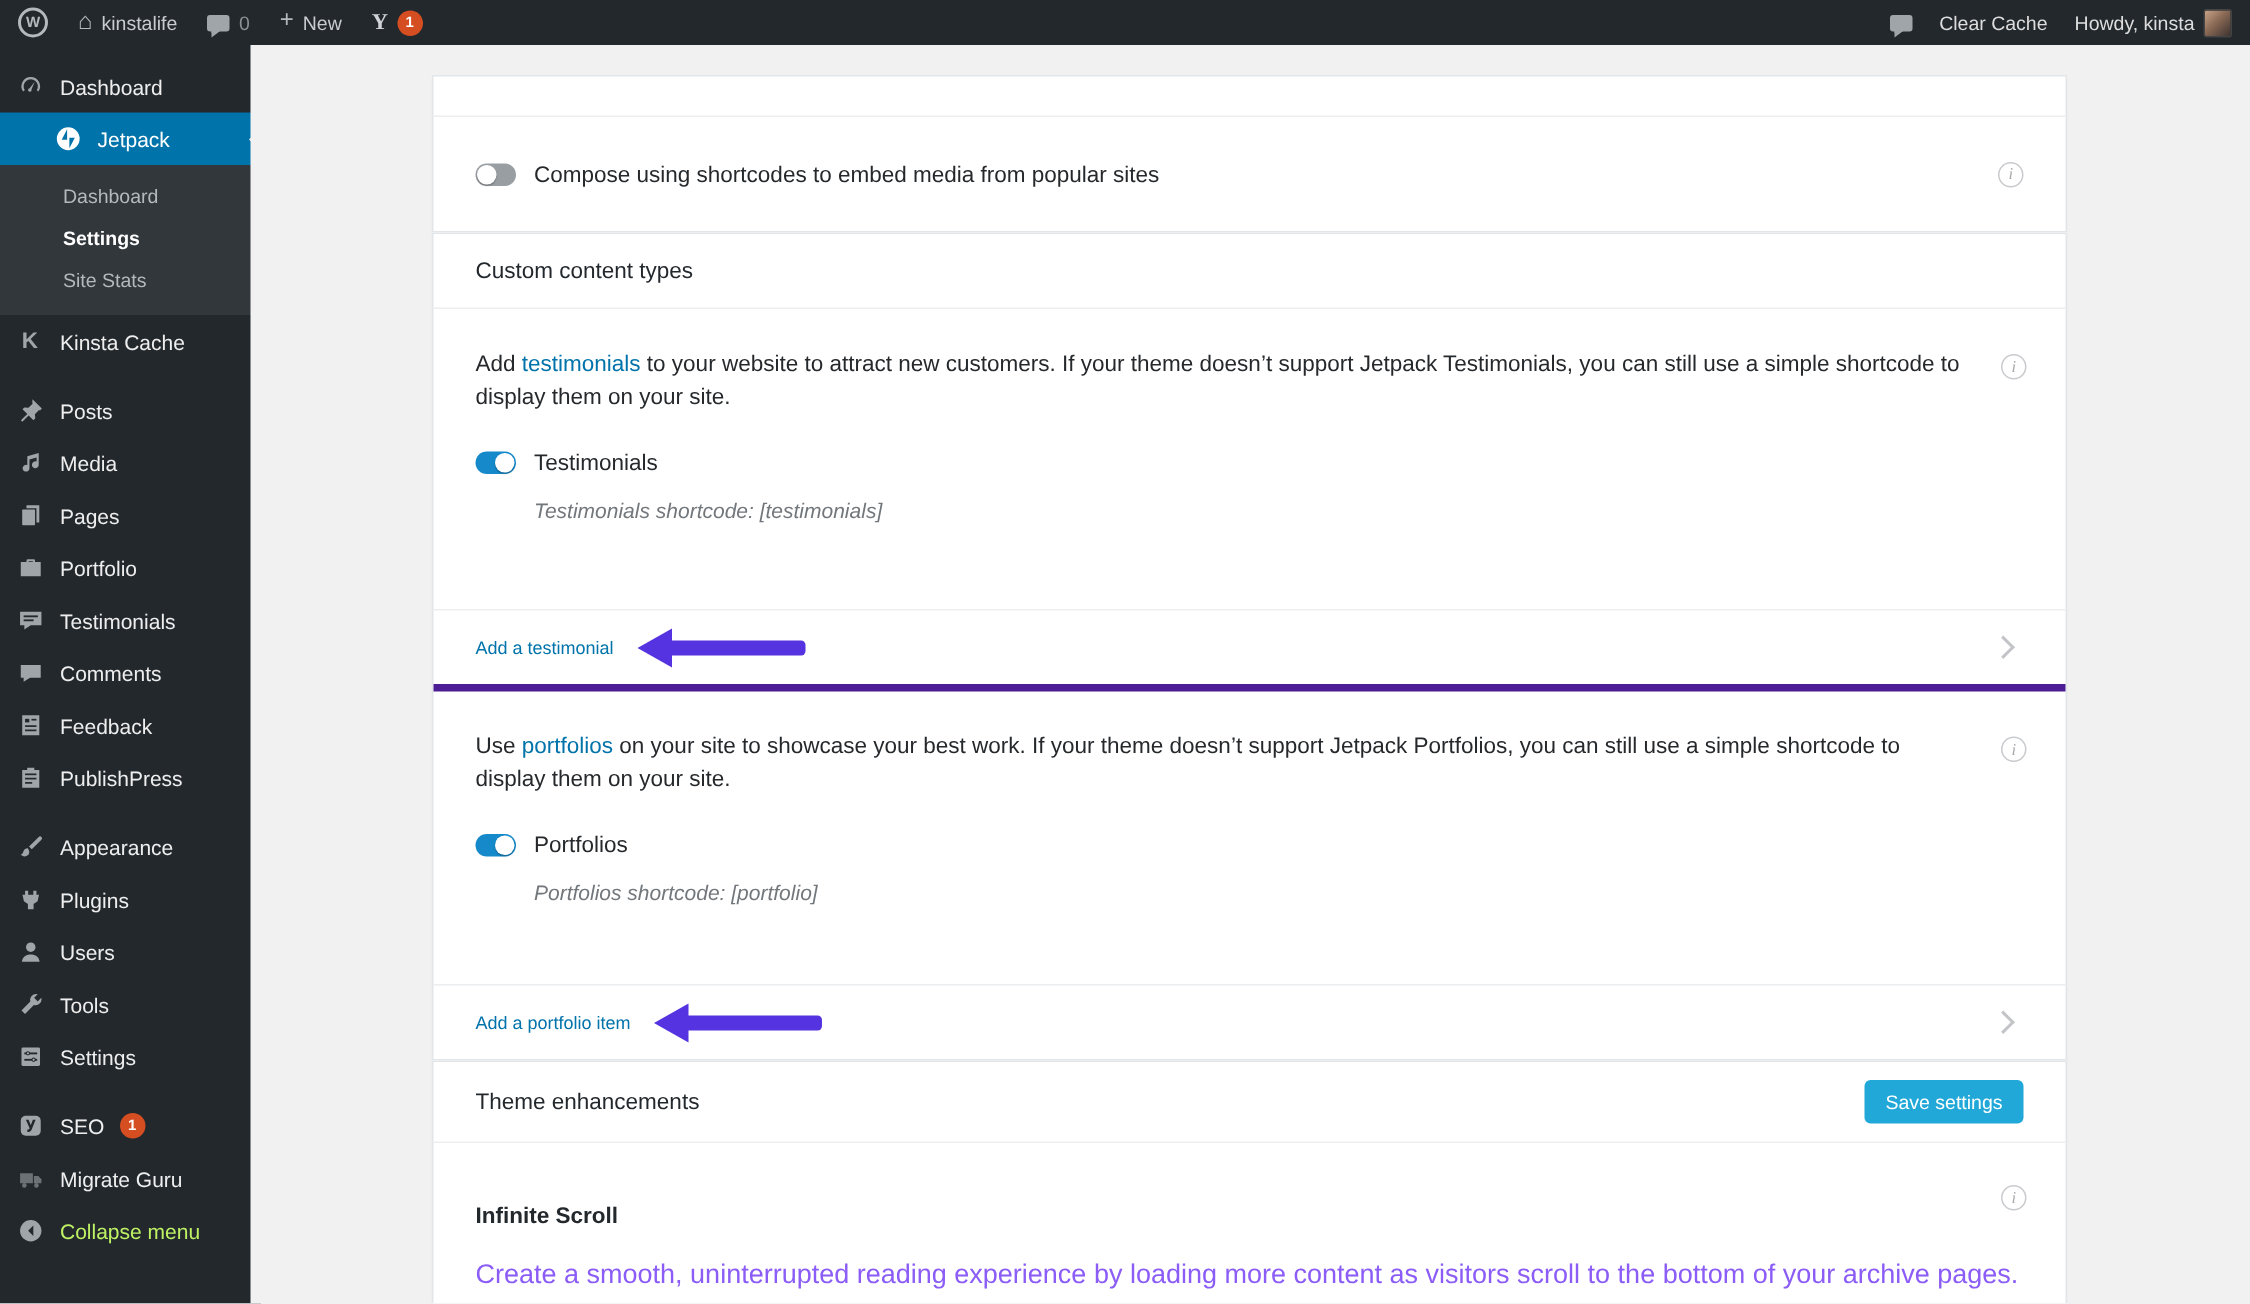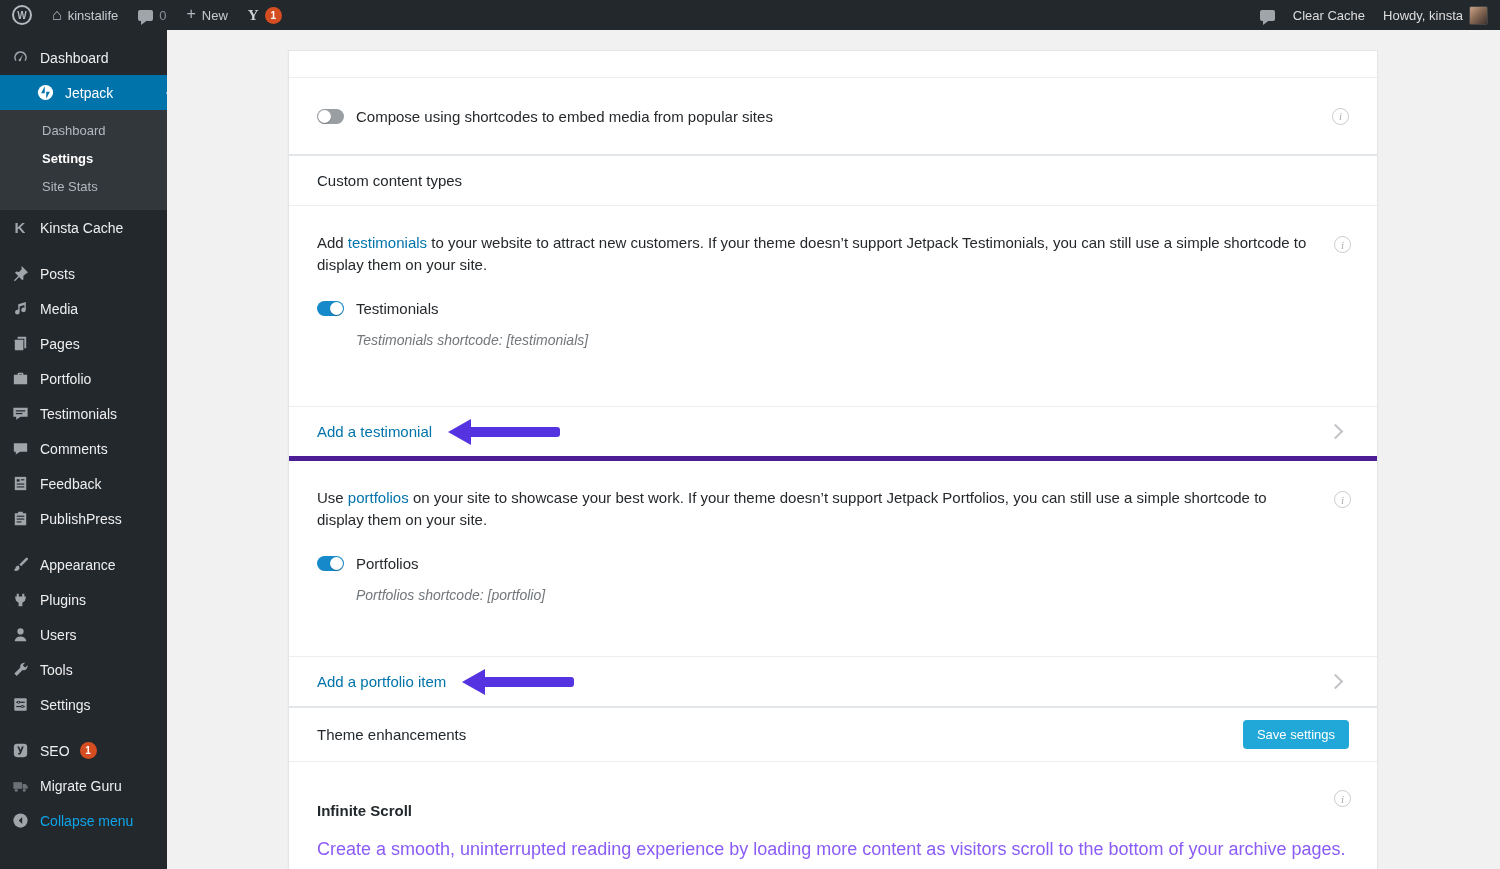--- a/index.html
+++ b/index.html
@@ -33,21 +33,21 @@
   .menu-item .micon { width:20px; display:flex; justify-content:center; color:#a0a5aa; flex:none; }
   .menu-item.active { background:#0073aa; color:#fff;padding-left:35px; }
   .menu-item.active .micon { color:#fff; }
   .menu-item.active::after { content:""; position:absolute; right:0; top:50%; margin-top:-8px;
     border:8px solid transparent; border-right-color:#f1f1f1; }
   .submenu { background:#32373c; padding:6px 0 10px; }
   .submenu-item { height:28px; display:flex; align-items:center; padding-left:42px; font-size:13px; color:#b4b9be; cursor:pointer; }
   .submenu-item.current { color:#fff; font-weight:bold; }
   .menu-gap { height:11px; }
   .kinsta-k { font-weight:bold; font-size:15px; color:#a0a5aa; }
-  .dim-item { color:#0ea5e9; }
+  .dim-item { color:#bef264; }
   svg.mi { width:19px; height:19px; fill:currentColor; }
 
   
   .content { position:absolute; left:167px; top:30px; width:1333px; height:839px; background:#f1f1f1; overflow:hidden; }
   .container { width:1090px; margin-left:121px; }
   .card { background:#fff; border:1px solid #e3e6e8; box-shadow:0 1px 2px rgba(0,0,0,0.04); }
   .card + .card { margin-top:0; }
 
   .card-header { height:50px; display:flex; align-items:center; padding:0 28px; border-bottom:1px solid #eceef0;
     font-size:15px; color:#23282d; }
@@ -69,21 +69,21 @@
   .ml-auto { margin-left:auto; }
 
   .section { position:relative; padding:26px 28px 0; height:200px; }
   .section .para { font-size:15px; line-height:22px; color:#26292c; max-width:990px; }
   .section .para a { color:#0073aa; text-decoration:none; cursor:pointer; }
   .section .info-icon { position:absolute; right:26px; top:30px; }
   .toggle-line { display:flex; align-items:center; margin-top:24px; }
   .shortcode-note { margin-top:15px; margin-left:39px; font-style:italic; font-size:14px; color:#72777c; }
 
   .add-row { height:50px; border-top:1px solid #eceef0; display:flex; align-items:center; padding:0 28px; }
-  .add-link { font-size:15px; color:#0073aa; text-decoration:none; cursor:pointer; }
+  .add-link { font-size:12px; color:#0073aa; text-decoration:none; cursor:pointer; }
   .chevron { width:11px; height:11px; border-top:2px solid #c3c4c7; border-right:2px solid #c3c4c7;
     transform:rotate(45deg); margin-right:8px; cursor:pointer; }
 
   .arrow-left { display:flex; align-items:center; margin-left:16px; }
   .arrow-left .head { width:0; height:0; border-top:13px solid transparent; border-bottom:13px solid transparent;
     border-right:23px solid #5633e0; }
   .arrow-left .shaft { width:90px; height:10px; background:#5633e0; margin-left:-1px; border-radius:0 3px 3px 0; }
 
   .theme-header { height:54px; display:flex; align-items:center; padding:0 28px; border-bottom:1px solid #eceef0;
     font-size:15px; color:#23282d; }

